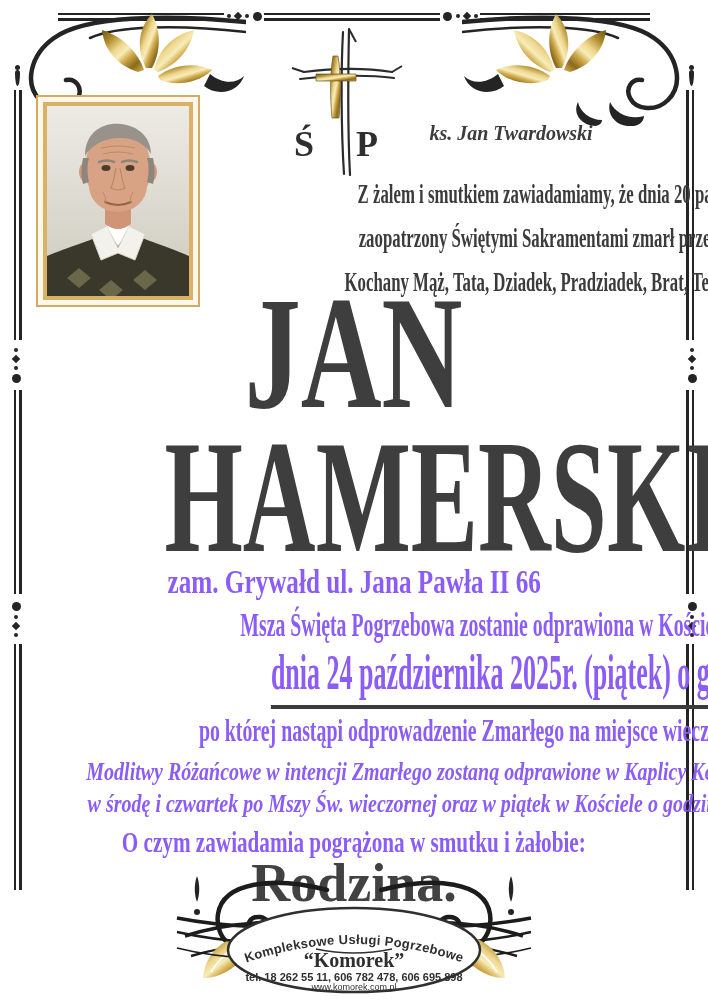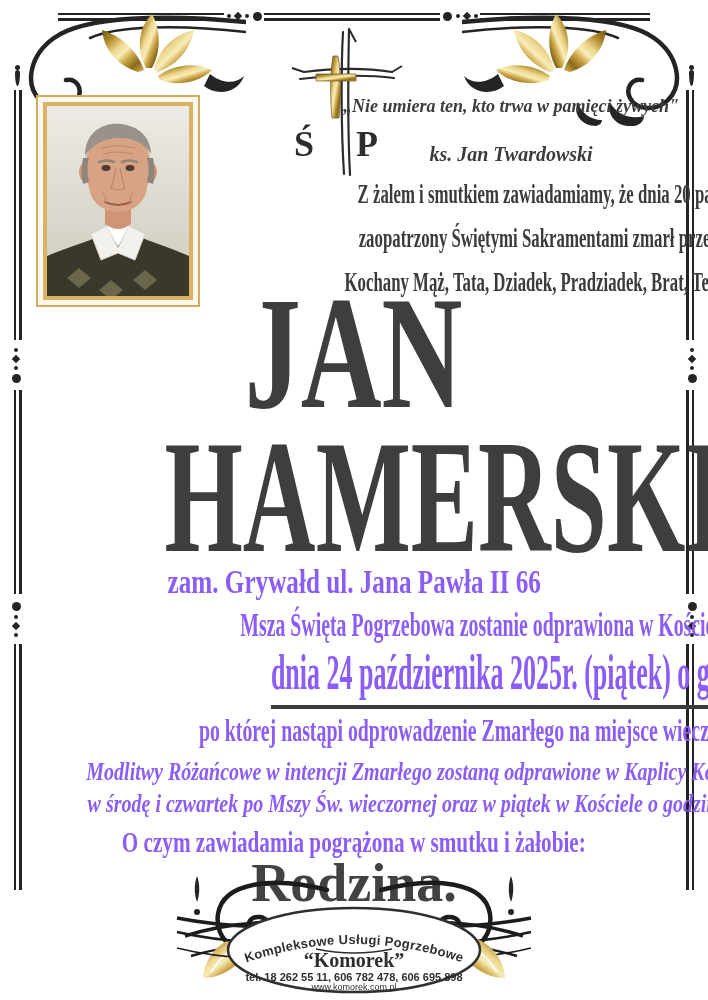--- a/index.html
+++ b/index.html
@@ -189,21 +189,20 @@
         <ellipse cx="59" cy="62" rx="4.5" ry="3" fill="#4c3a2e"></ellipse>
         <ellipse cx="83" cy="62" rx="4.5" ry="3" fill="#4c3a2e"></ellipse>
         <path d="M 69 62 C 67 72 66 78 64 82 Q 71 86 78 82 C 76 78 75 72 73 62" fill="none" stroke="#bf8663" stroke-width="1.2"></path>
         <path d="M 58 96 Q 71 102 84 96" fill="none" stroke="#9c6248" stroke-width="2" stroke-linecap="round"></path>
         <path d="M 56 86 Q 60 92 58 97 M 86 86 Q 82 92 84 97" fill="none" stroke="#c08a66" stroke-width="1"></path>
       </svg>
     </div>
   </div>
 
   <div id="quoteblock">
-    <div class="q">„Nie umiera ten, kto trwa w pamięci żywych"</div>
     <div class="qa">ks. Jan Twardowski</div>
   </div>
 
   <div id="announce">
     <div class="aline"><span class="sx" style="--s:0.6">Z żalem i smutkiem zawiadamiamy, że dnia 20 października 2025r.</span></div>
     <div class="aline"><span class="sx" style="--s:0.6">zaopatrzony Świętymi Sakramentami zmarł przeżywszy 81 lat nasz</span></div>
     <div class="aline"><span class="sx" style="--s:0.6">Kochany Mąż, Tata, Dziadek, Pradziadek, Brat, Teść i Wujek</span></div>
   </div>
 
   <div class="line" style="top:273px;font-size:160px;line-height:1;color:#3e3e3e;">

